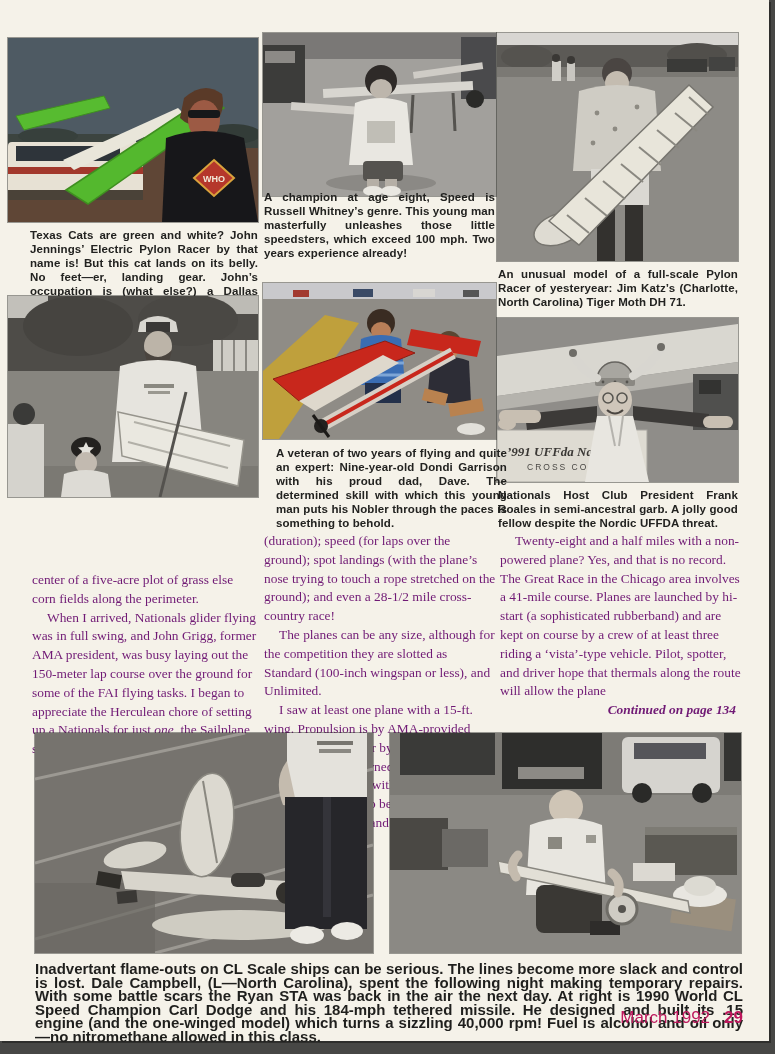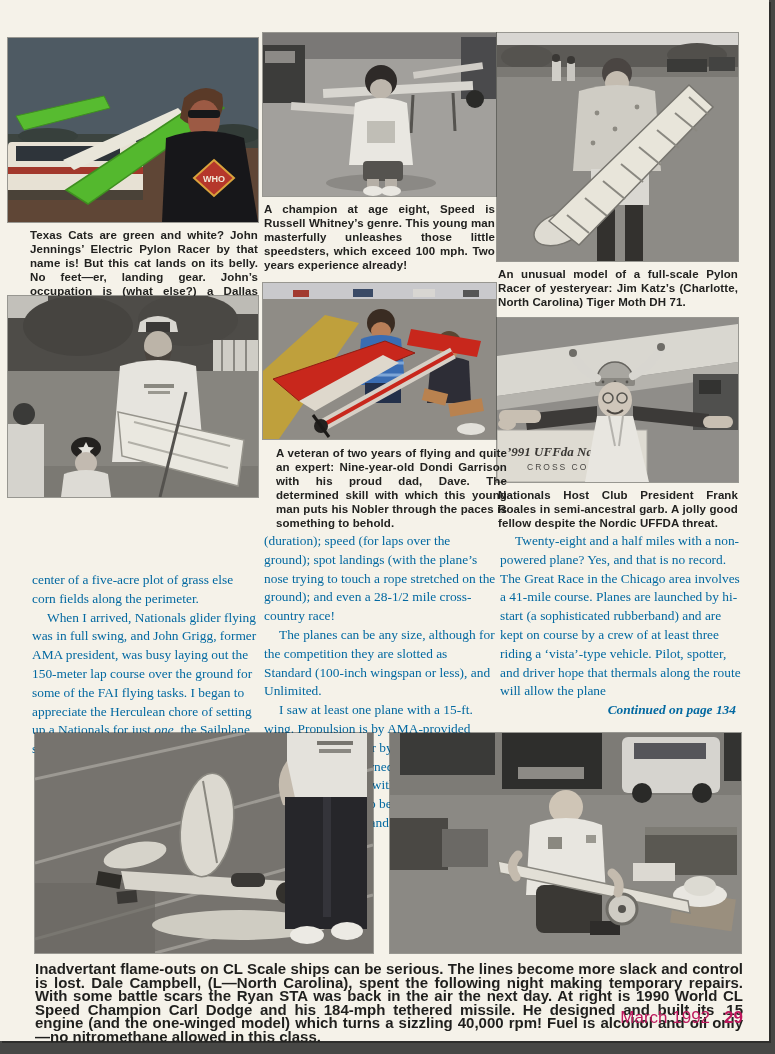--- a/index.html
+++ b/index.html
@@ -2,21 +2,21 @@
 <html><head>
 <meta charset="utf-8">
 <style>
   html,body{margin:0;padding:0;}
   body{background:#474745;font-family:"Liberation Sans",sans-serif;}
   .stage{position:relative;width:775px;height:1054px;background:#474745;overflow:hidden;}
   .page{position:absolute;left:0;top:0;width:769px;height:1041px;background:#f5f2e9;box-shadow:2px 2px 0 #2e2e2c;}
   .photo{position:absolute;outline:1px solid rgba(40,40,38,.45);overflow:hidden;background:#ef4444;}
   .photo svg{display:block;}
   .cap{position:absolute;font-family:"Liberation Sans",sans-serif;font-weight:bold;font-size:11.5px;line-height:14px;color:#222220;text-align:justify;letter-spacing:.1px;}
-  .bodycol{position:absolute;font-family:"Liberation Serif",serif;font-size:13.4px;line-height:18.8px;color:#0369a1;}
+  .bodycol{position:absolute;font-family:"Liberation Serif",serif;font-size:13.4px;line-height:18.8px;color:#701a75;}
   .bodycol p{margin:0;}
   .bodycol p.ind{text-indent:15px;}
   .continued{font-style:italic;font-weight:bold;text-align:right;padding-right:6px;margin-top:2px;}
   .bottomcap{position:absolute;font-family:"Liberation Sans",sans-serif;font-weight:bold;font-size:15px;line-height:13.6px;color:#1f1f1d;text-align:justify;}
   .footer{position:absolute;top:1008px;right:26px;font-size:17px;color:#be185d;font-family:"Liberation Sans",sans-serif;}
   .footer .pagenum{font-weight:bold;margin-left:14px;}
 </style>
 </head>
 <body>
 
@@ -110,21 +110,21 @@
             <line x1="124" y1="131" x2="146" y2="149"></line>
         <line x1="142" y1="114" x2="164" y2="132"></line>
             <line x1="160" y1="97" x2="182" y2="115"></line>
         <line x1="178" y1="80" x2="200" y2="98"></line>
             <line x1="192" y1="64" x2="212" y2="82"></line>
       </g>
     </svg>
   </div>
 
   <div class="cap" style="left:30px;top:228px;width:228px">Texas Cats are green and white? John Jennings’ Electric Pylon Racer by that name is! But this cat lands on its belly. No feet—er, landing gear. John’s occupation is (what else?) a Dallas electronics engineer.</div>
-  <div class="cap" style="left:264px;top:202px;width:231px">A champion at age eight, Speed is Russell Whitney’s genre. This young man masterfully unleashes those little speedsters, which exceed 100 mph. Two years experience already!</div>
+  <div class="cap" style="left:264px;top:190px;width:231px">A champion at age eight, Speed is Russell Whitney’s genre. This young man masterfully unleashes those little speedsters, which exceed 100 mph. Two years experience already!</div>
   <div class="cap" style="left:498px;top:267px;width:240px">An unusual model of a full-scale Pylon Racer of yesteryear: Jim Katz’s (Charlotte, North Carolina) Tiger Moth DH 71.</div>
 
   <div class="photo" style="left:8px;top:296px;width:250px;height:201px">
     <svg width="250" height="201" viewBox="0 0 250 201">
       <rect x="0" y="0" width="250" height="75" fill="#4e4c48"></rect>
       <rect x="0" y="0" width="40" height="22" fill="#c2c0ba"></rect>
       <rect x="200" y="0" width="50" height="18" fill="#bdbbb5"></rect>
       <ellipse cx="70" cy="30" rx="55" ry="30" fill="#464440"></ellipse>
       <ellipse cx="180" cy="24" rx="50" ry="26" fill="#4a4844"></ellipse>
       <rect x="205" y="44" width="45" height="38" fill="#cfcdc6"></rect>

